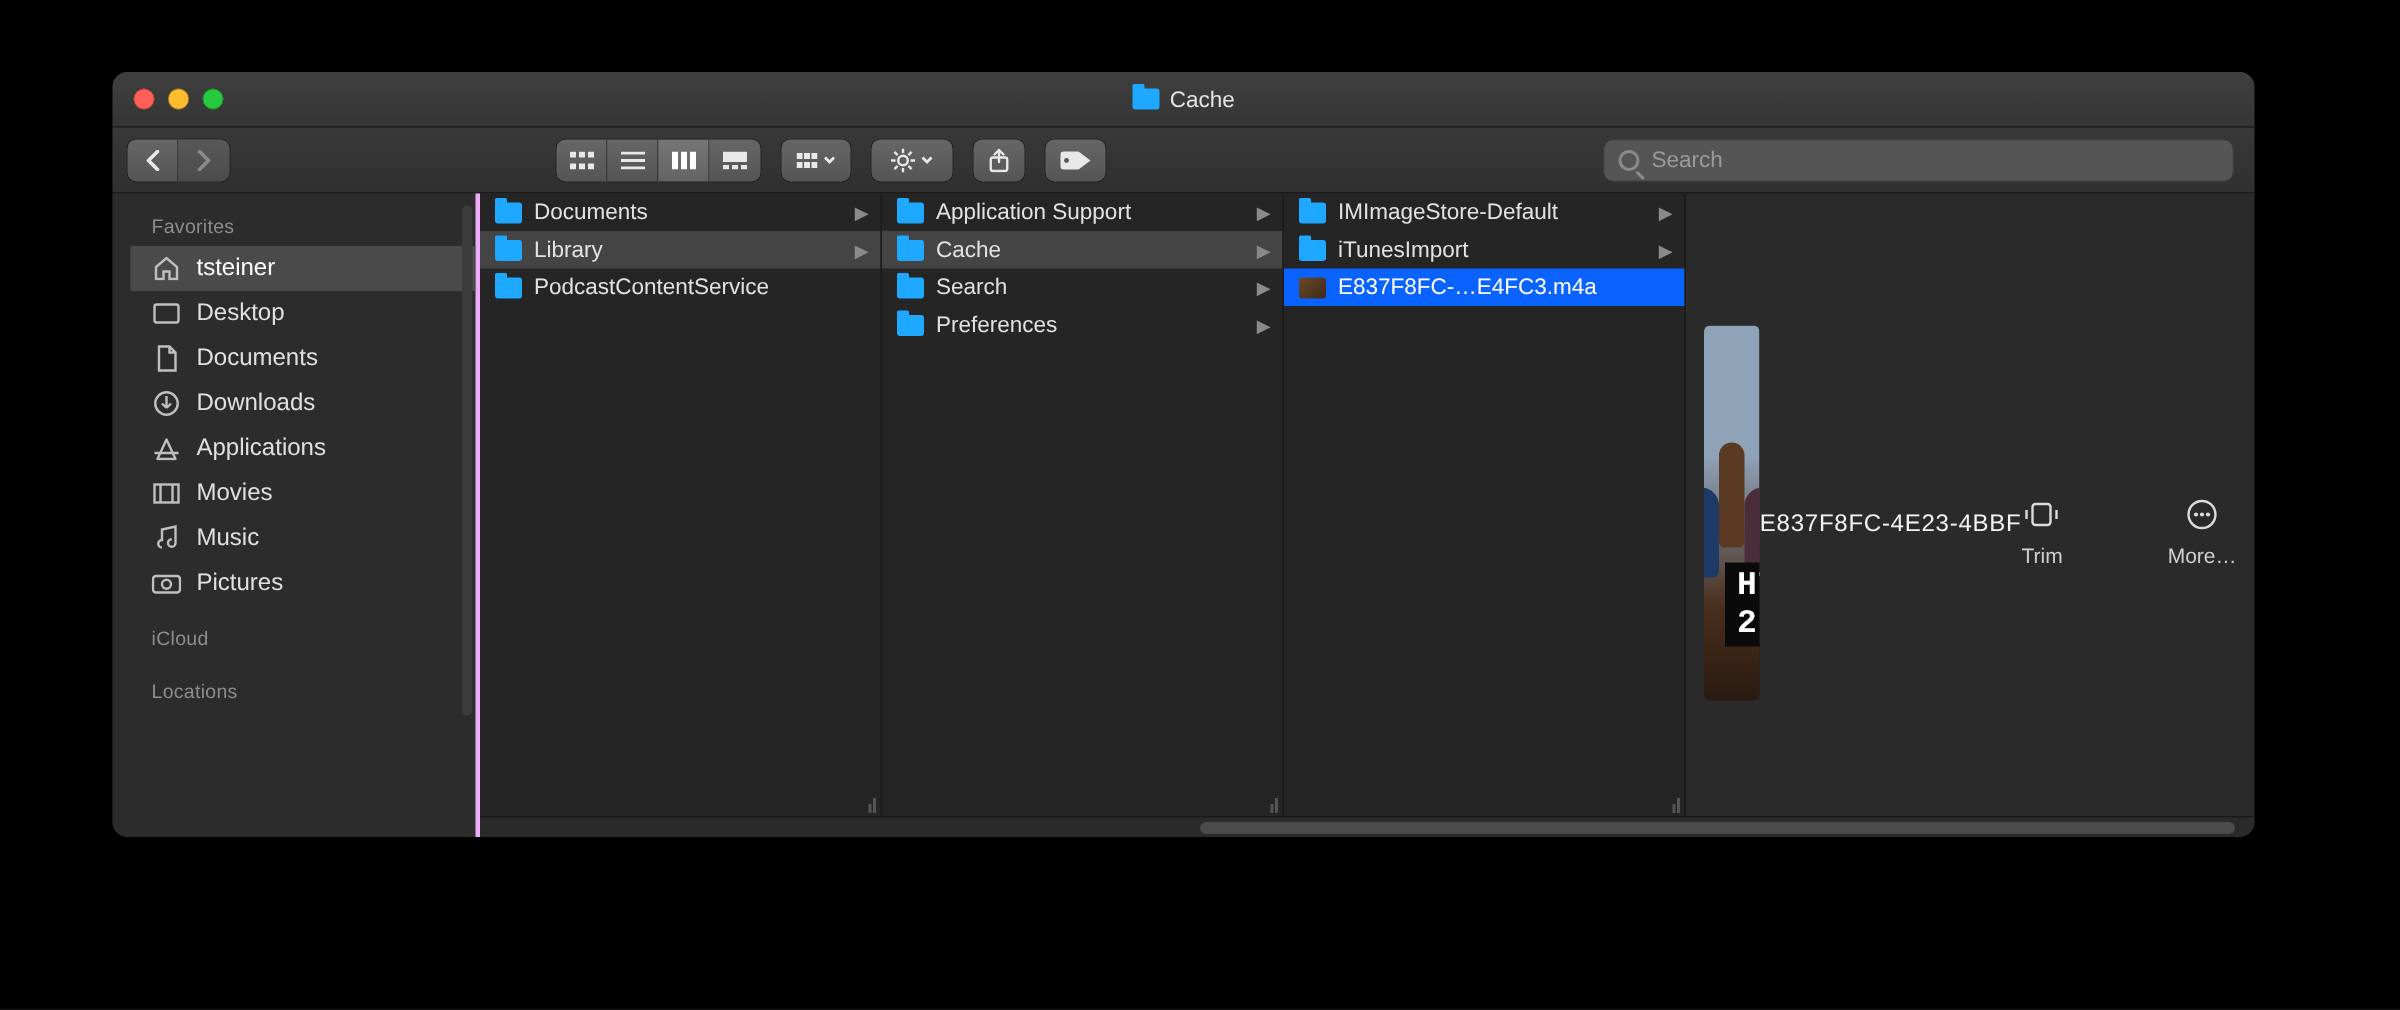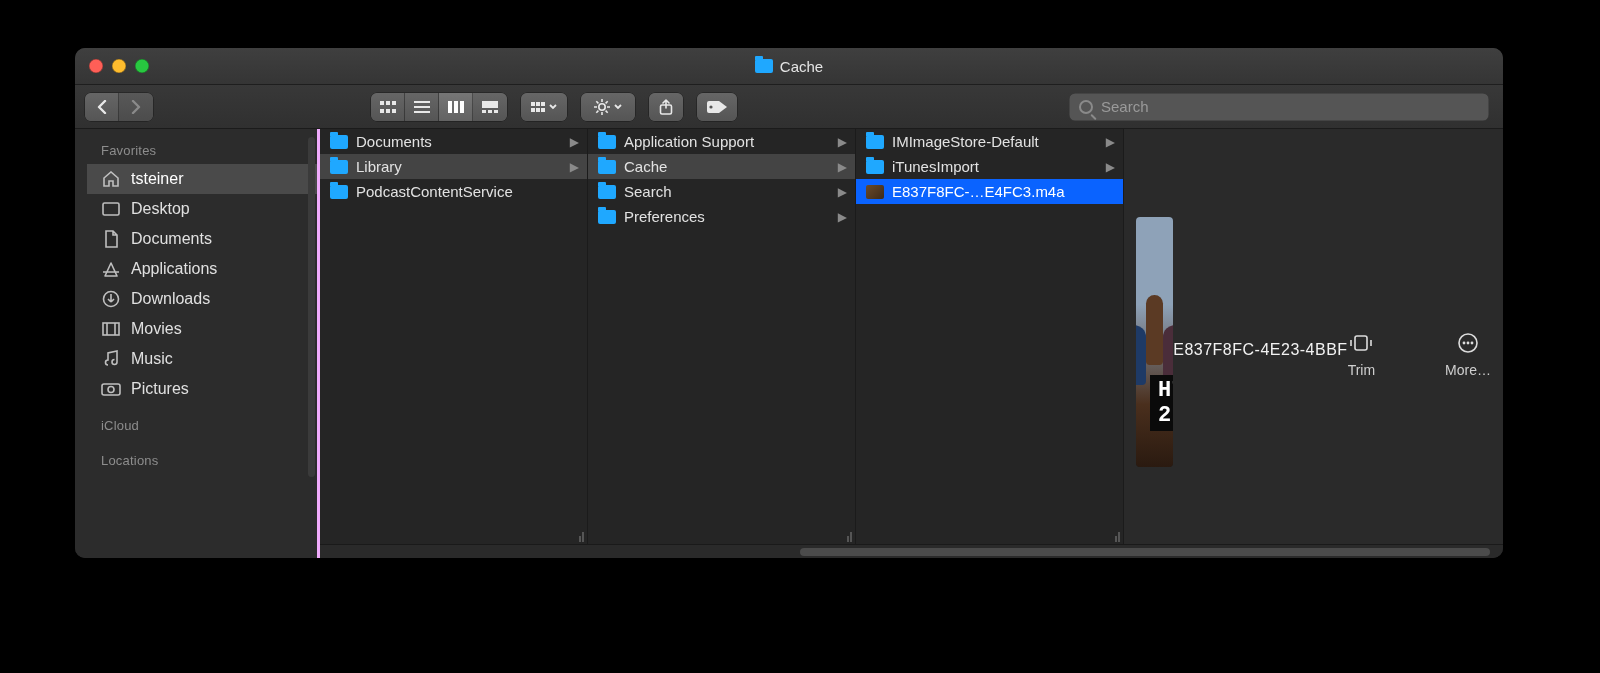--- a/index.html
+++ b/index.html
@@ -336,34 +336,34 @@
       <div class="sb-item">
         <span class="sb-icon">
               <svg width="14" height="18" viewBox="0 0 14 18">
                 <path d="M2 1 L9 1 L13 5 L13 17 L2 17 Z M9 1 L9 5 L13 5" fill="none" stroke="currentColor" stroke-width="1.6"></path>
               </svg>
             </span>
         <span>Documents</span>
       </div>
       <div class="sb-item">
         <span class="sb-icon">
-              <svg width="18" height="16" viewBox="0 0 18 16">
-                <path d="M3 15 L9 2 L15 15 Z M1 11 L17 11" fill="none" stroke="currentColor" stroke-width="1.6" stroke-linejoin="round"></path>
-              </svg>
-            </span>
-        <span>Applications</span>
-      </div>
-      <div class="sb-item">
-        <span class="sb-icon">
               <svg width="18" height="18" viewBox="0 0 18 18">
                 <circle cx="9" cy="9" r="7.5" fill="none" stroke="currentColor" stroke-width="1.6"></circle>
                 <path d="M9 4 L9 12 M9 12 L6 9 M9 12 L12 9" fill="none" stroke="currentColor" stroke-width="1.6"></path>
               </svg>
             </span>
         <span>Downloads</span>
+      </div>
+      <div class="sb-item">
+        <span class="sb-icon">
+              <svg width="18" height="16" viewBox="0 0 18 16">
+                <path d="M3 15 L9 2 L15 15 Z M1 11 L17 11" fill="none" stroke="currentColor" stroke-width="1.6" stroke-linejoin="round"></path>
+              </svg>
+            </span>
+        <span>Applications</span>
       </div>
       <div class="sb-item">
         <span class="sb-icon">
               <svg width="18" height="14" viewBox="0 0 18 14">
                 <rect x="1" y="1" width="16" height="12" fill="none" stroke="currentColor" stroke-width="1.6"></rect>
                 <line x1="5" y1="1" x2="5" y2="13" stroke="currentColor" stroke-width="1.6"></line>
                 <line x1="13" y1="1" x2="13" y2="13" stroke="currentColor" stroke-width="1.6"></line>
               </svg>
             </span>
         <span>Movies</span>

